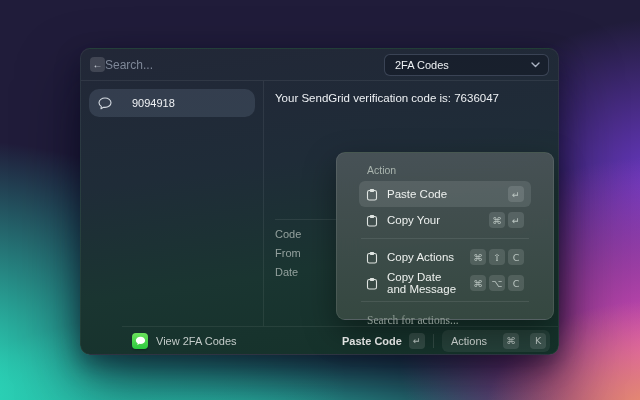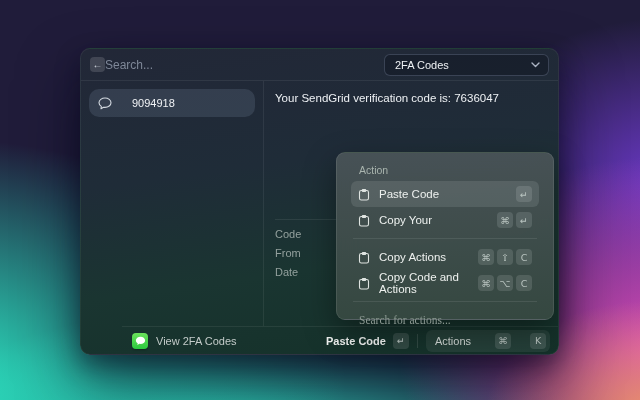--- a/index.html
+++ b/index.html
@@ -57,26 +57,26 @@
   .app-icon { width:16px; height:16px; border-radius:4px;
     background:linear-gradient(180deg,#6ce25c 0%, #2bc93e 100%);
     display:flex; align-items:center; justify-content:center; box-shadow:0 1px 2px rgba(0,0,0,0.3); }
   .app-label { margin-left:8px; font-size:11px; color:#c3cbc9; }
   .sb-right { margin-left:auto; display:flex; align-items:center; }
   .primary-label { font-size:11px; font-weight:700; color:#f2f4f3; margin-right:7px; cursor:pointer; }
   kbd { font-family:"DejaVu Sans","Liberation Sans",sans-serif;
     width:16px; height:16px; border-radius:4px; background:rgba(255,255,255,0.12);
     color:#b9c4c0; font-size:9.5px; display:inline-flex; align-items:center; justify-content:center; }
   .sb-sep { width:1px; height:14px; background:rgba(255,255,255,0.12); margin:0 8px; }
-  .actions-pill { display:flex; align-items:center; gap:19px; background:rgba(255,255,255,0.07);
+  .actions-pill { display:flex; align-items:center; gap:11px; background:rgba(255,255,255,0.07);
     border-radius:6px; padding:3px 4px 3px 9px; cursor:pointer; }
   .actions-label { font-size:11px; color:#d3dad7; margin-right:5px; }
   
   .action-panel { position:absolute; left:336px; top:152px; width:218px; height:168px;
-    border-radius:9px; padding:5px 14px;
+    border-radius:9px; padding:5px 22px;
     background:linear-gradient(180deg, rgba(74,84,88,0.93) 0%, rgba(56,74,66,0.93) 100%);
     backdrop-filter:blur(12px);
     border:1px solid rgba(255,255,255,0.09);
     box-shadow:0 12px 32px rgba(0,0,0,0.38);
   }
   .ap-header { font-size:10.5px; color:#a9b4ae; padding:6px 8px 5px; }
   .ap-row { height:26px; border-radius:6px; display:flex; align-items:center; gap:9px;
     padding:0 7px; cursor:pointer; }
   .ap-row.selected { background:rgba(255,255,255,0.10); }
   .ap-label { font-size:11.5px; color:#eef1ef; }
@@ -195,21 +195,21 @@
     </span>
   </div>
 
   <div class="ap-row">
     <span class="icon">
       <svg width="12" height="13" viewBox="0 0 12 13">
           <rect x="1.5" y="2.5" width="9" height="9.5" rx="1.8" fill="none" stroke="#dfe4e1" stroke-width="1.1"></rect>
           <rect x="3.8" y="1" width="4.4" height="3" rx="1" fill="#dfe4e1"></rect>
         </svg>
     </span>
-    <span class="ap-label">Copy Code and Actions</span>
+    <span class="ap-label">Copy Date and Message</span>
     <span class="keys">
       <kbd>⌘</kbd>
       <kbd>⌥</kbd>
       <kbd>C</kbd>
     </span>
   </div>
 
   <div class="ap-divider"></div>
 
   <input class="ap-search" type="text" placeholder="Search for actions..." style="">

